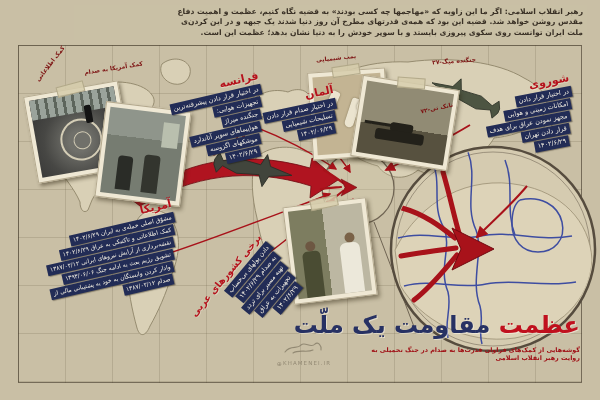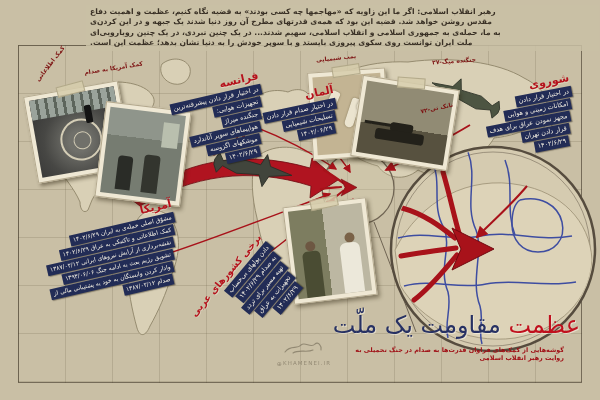--- a/index.html
+++ b/index.html
@@ -19,22 +19,22 @@
       repeating-linear-gradient(to bottom, rgba(100,90,66,.20) 0 1px, transparent 1px 48px);
     pointer-events:none;
   }
   .frame{
     position:absolute; left:18px; top:45px; right:18px; bottom:17px;
     border:1px solid rgba(62,52,36,.6);
   }
   svg.canvas{position:absolute; left:0; top:0; z-index:1;}
 
   .quote{
-    position:absolute; top:5px; right:1px; width:505px; z-index:4;
-    direction:rtl; text-align:left; color:#3a3126;
+    position:absolute; top:5px; right:13px; width:505px; z-index:4;
+    direction:rtl; text-align:right; color:#3a3126;
     font-size:7.6px; line-height:10.4px; font-weight:bold;
     background:rgba(201,191,165,.85); padding:2px 4px;
   }
 
   
   .photo{
     position:absolute; z-index:3; background:#efe8d4;
     border:1px solid #b4a98e; box-shadow:2px 3px 4px rgba(40,30,10,.45);
     padding:4px;
   }
@@ -97,28 +97,28 @@
   .sec-germany{left:262px; top:84px; width:70px; transform:rotate(-12deg); transform-origin:100% 0;}
   .sec-soviet{left:480px; top:72px; width:88px; transform:rotate(-11deg); transform-origin:100% 0;}
   .sec-america{left:10px; top:198px; width:160px; transform:rotate(-13deg); transform-origin:100% 0;}
   .sec-america .bar{font-size:6px;}
   .sec-arab{left:135px; top:232px; width:120px; transform:rotate(-50deg); transform-origin:100% 0;}
   .sec-arab h3{font-size:9.5px;}
 
   
   .main-title{
     position:absolute; right:20px; top:310px; z-index:6;
-    direction:rtl; text-align:right; font-weight:normal; font-size:24px; line-height:30px;
+    direction:rtl; text-align:right; font-weight:bold; font-size:24px; line-height:30px;
     text-shadow:1px 1px 0 rgba(255,252,240,.5);
     white-space:nowrap;
   }
   .main-title .red{color:#c0101d;}
   .main-title .navy{color:#273163;}
   .subtitle{
-    position:absolute; right:36px; top:346px; width:225px; z-index:6;
+    position:absolute; right:20px; top:346px; width:225px; z-index:6;
     direction:rtl; text-align:right; color:#a01016; font-size:6.4px; line-height:8px; font-weight:bold;
   }
 
   
   .watermark{
     position:absolute; left:248px; top:340px; width:110px; z-index:6;
     text-align:center; color:#857c67; opacity:.8;
   }
   .watermark .site{font-size:5.5px; letter-spacing:1.1px;}
   .watermark .globe{font-size:6px; vertical-align:middle; margin-left:2px;}
@@ -204,21 +204,20 @@
       <path d="M34,0 L16,-4 L12,-13 L8,-4 L-10,-6 L-22,-2 L-26,-8 L-29,-2 L-29,2 L-26,8 L-22,2 L-10,6 L8,4 L12,13 L16,4 Z" fill="#4d5542" stroke="#31362a" stroke-width="0.7" transform="scale(1.15)"></path>
     </g>
   </svg>
 
   <div class="grid"></div>
   <div class="frame"></div>
 
   <div class="quote">
     <div>رهبر انقلاب اسلامی: اگر ما این زاویه که «مهاجمها چه کسی بودند» به قضیه نگاه کنیم، عظمت و اهمیت دفاع</div>
     <div>مقدس روشن خواهد شد. قضیه این بود که همه‌ی قدرتهای مطرح آن روز دنیا شدند یک جبهه و در این کردن‌ی</div>
-    <div>به ما، حمله‌ی به جمهوری اسلامی و انقلاب اسلامی، سهیم شدند... در یک چنین نبردی، در یک چنین رویارویی‌ای</div>
     <div>ملت ایران توانست روی سکوی پیروزی بایستد و با سوپر خودش را به دنیا نشان بدهد؛ عظمت این است.</div>
   </div>
 
   <div class="photo" style="left:30px; top:88px; width:86px; height:78px; transform:rotate(-10deg);">
     <span class="tape"></span>
     <div class="img img-cia">
       <div class="cia-windows"></div>
       <div class="cia-ring"></div>
       <div class="cia-figure"></div>
     </div>

